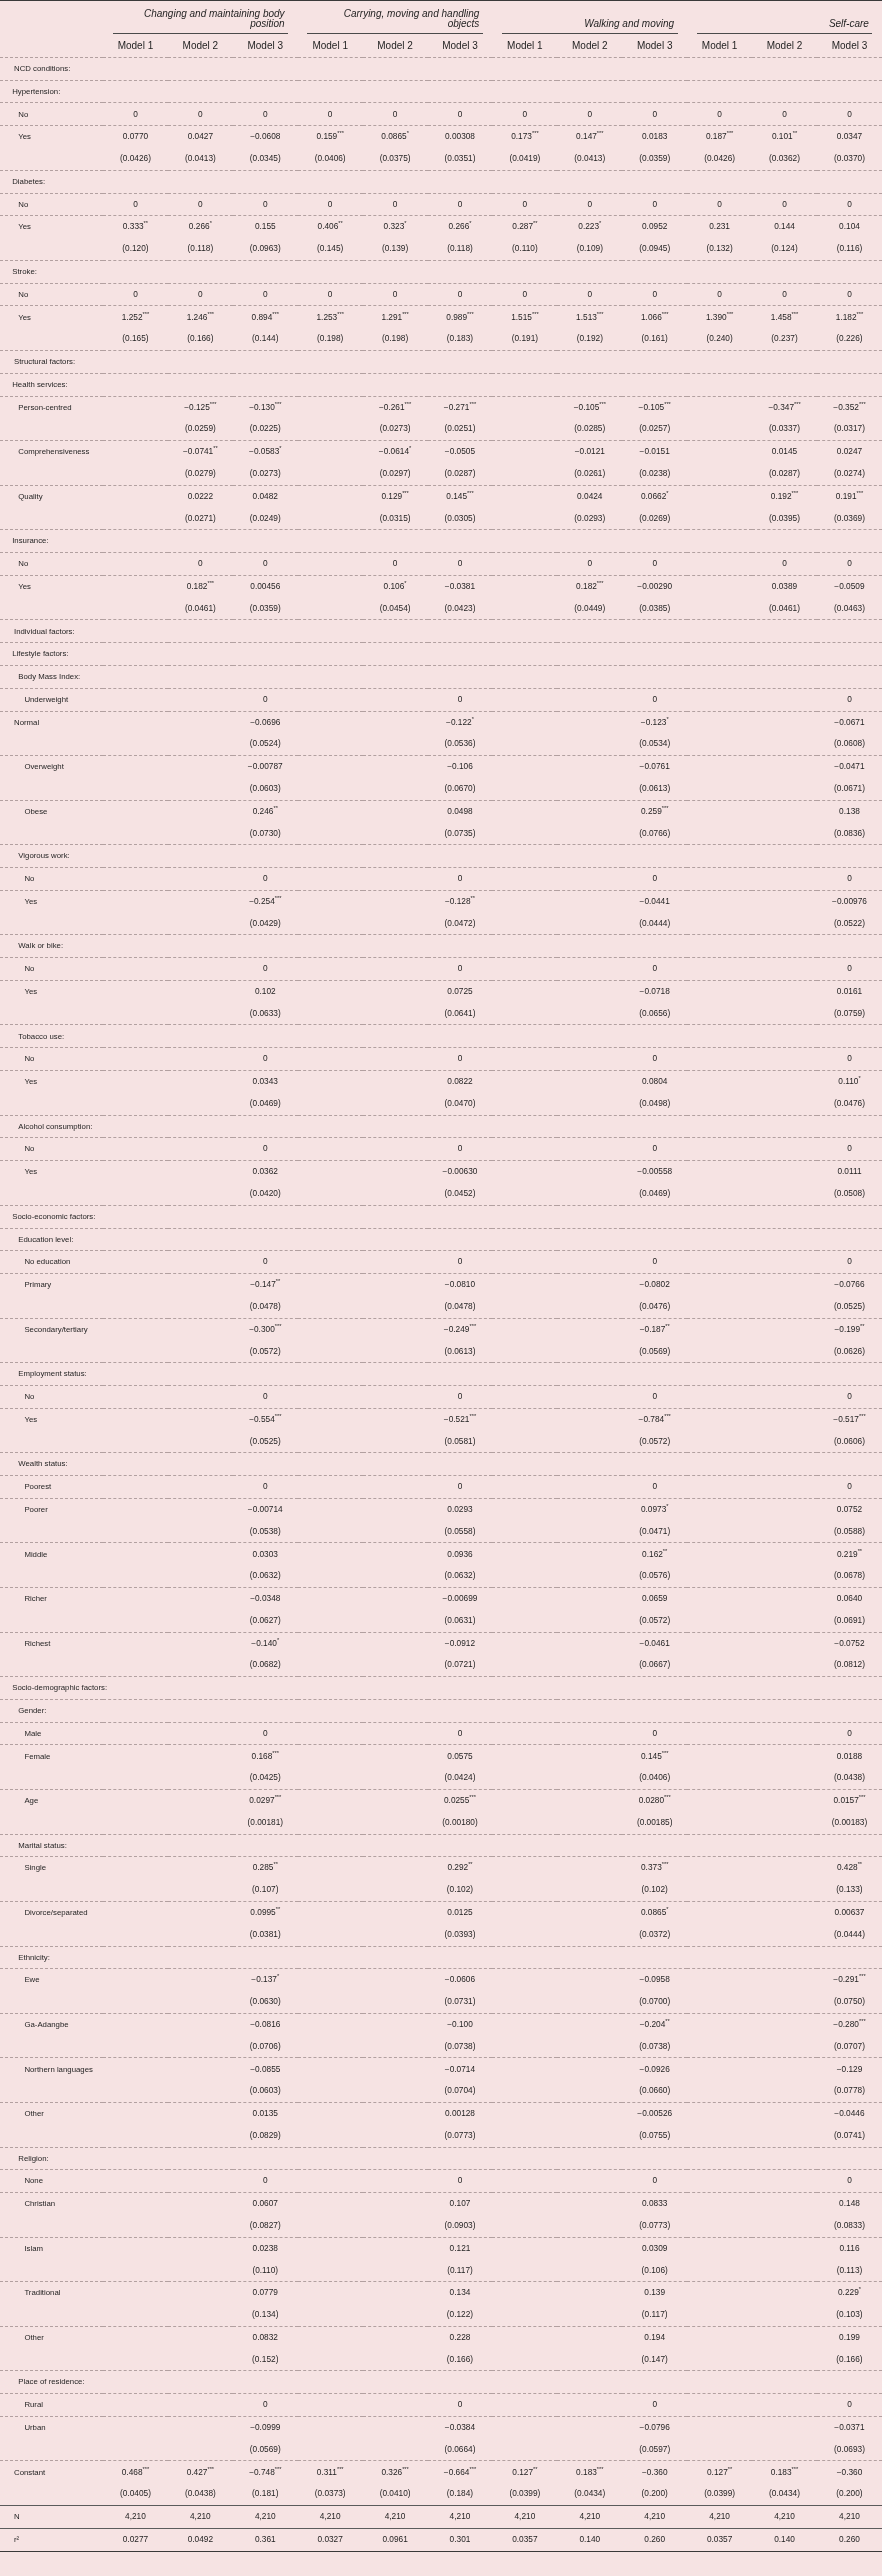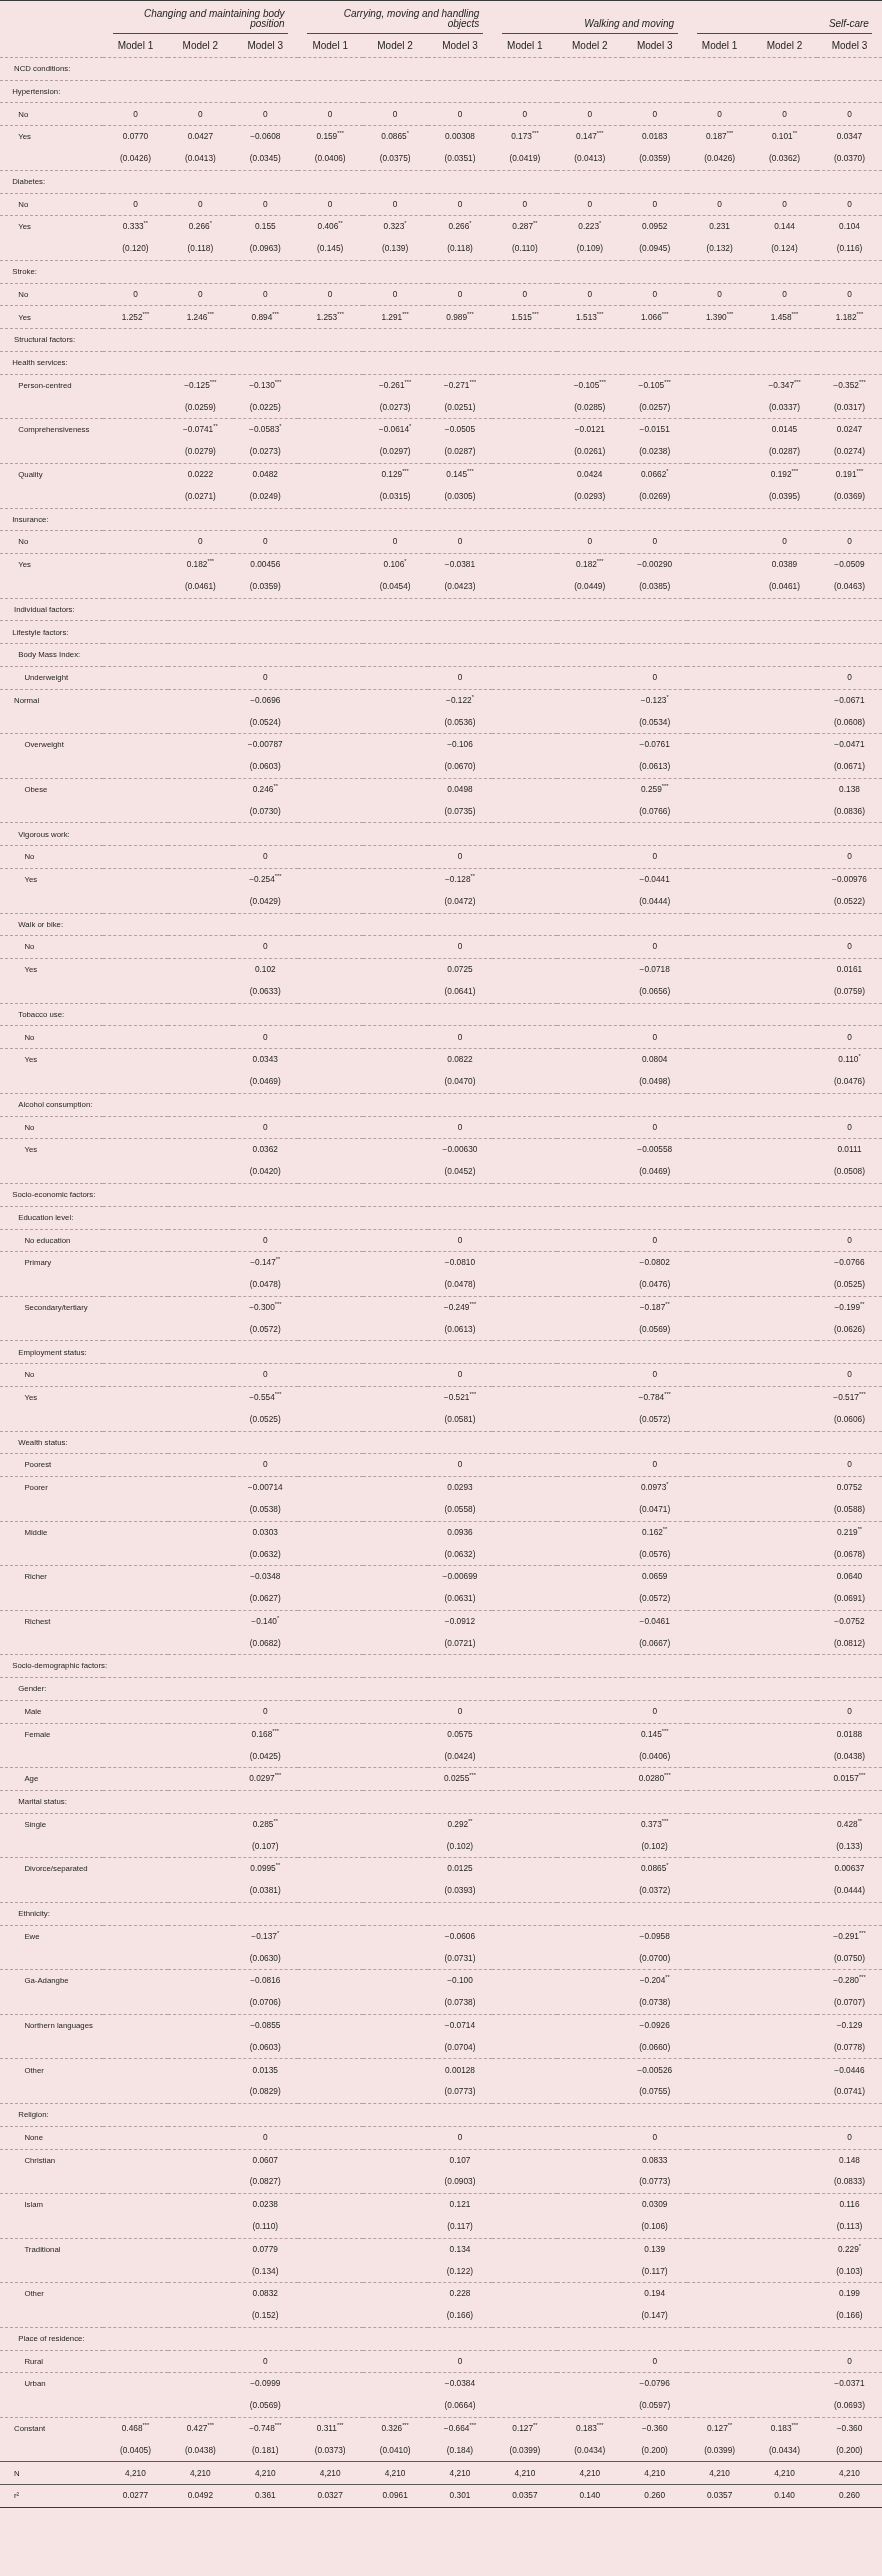--- a/index.html
+++ b/index.html
@@ -263,20 +263,35 @@
           <td class="val">1.253<sup>***</sup></td>
           <td class="val">1.291<sup>***</sup></td>
           <td class="val">0.989<sup>***</sup></td>
           <td class="val">1.515<sup>***</sup></td>
           <td class="val">1.513<sup>***</sup></td>
           <td class="val">1.066<sup>***</sup></td>
           <td class="val">1.390<sup>***</sup></td>
           <td class="val">1.458<sup>***</sup></td>
           <td class="val">1.182<sup>***</sup></td>
         </tr>
+        <tr class="k-se">
+          <td class="lbl ind2"></td>
+          <td class="val">(0.165)</td>
+          <td class="val">(0.166)</td>
+          <td class="val">(0.144)</td>
+          <td class="val">(0.198)</td>
+          <td class="val">(0.198)</td>
+          <td class="val">(0.183)</td>
+          <td class="val">(0.191)</td>
+          <td class="val">(0.192)</td>
+          <td class="val">(0.161)</td>
+          <td class="val">(0.240)</td>
+          <td class="val">(0.237)</td>
+          <td class="val">(0.226)</td>
+        </tr>
         <tr class="k-section">
           <td class="lbl ind0">Structural factors:</td>
           <td class="val"></td>
           <td class="val"></td>
           <td class="val"></td>
           <td class="val"></td>
           <td class="val"></td>
           <td class="val"></td>
           <td class="val"></td>
           <td class="val"></td>
@@ -1237,20 +1252,35 @@
           <td class="val">0.0297<sup>***</sup></td>
           <td class="val"></td>
           <td class="val"></td>
           <td class="val">0.0255<sup>***</sup></td>
           <td class="val"></td>
           <td class="val"></td>
           <td class="val">0.0280<sup>***</sup></td>
           <td class="val"></td>
           <td class="val"></td>
           <td class="val">0.0157<sup>***</sup></td>
+        </tr>
+        <tr class="k-se">
+          <td class="lbl ind3"></td>
+          <td class="val"></td>
+          <td class="val"></td>
+          <td class="val">(0.00181)</td>
+          <td class="val"></td>
+          <td class="val"></td>
+          <td class="val">(0.00180)</td>
+          <td class="val"></td>
+          <td class="val"></td>
+          <td class="val">(0.00185)</td>
+          <td class="val"></td>
+          <td class="val"></td>
+          <td class="val">(0.00183)</td>
         </tr>
         <tr class="k-section">
           <td class="lbl ind2">Marital status:</td>
           <td class="val"></td>
           <td class="val"></td>
           <td class="val"></td>
           <td class="val"></td>
           <td class="val"></td>
           <td class="val"></td>
           <td class="val"></td>

